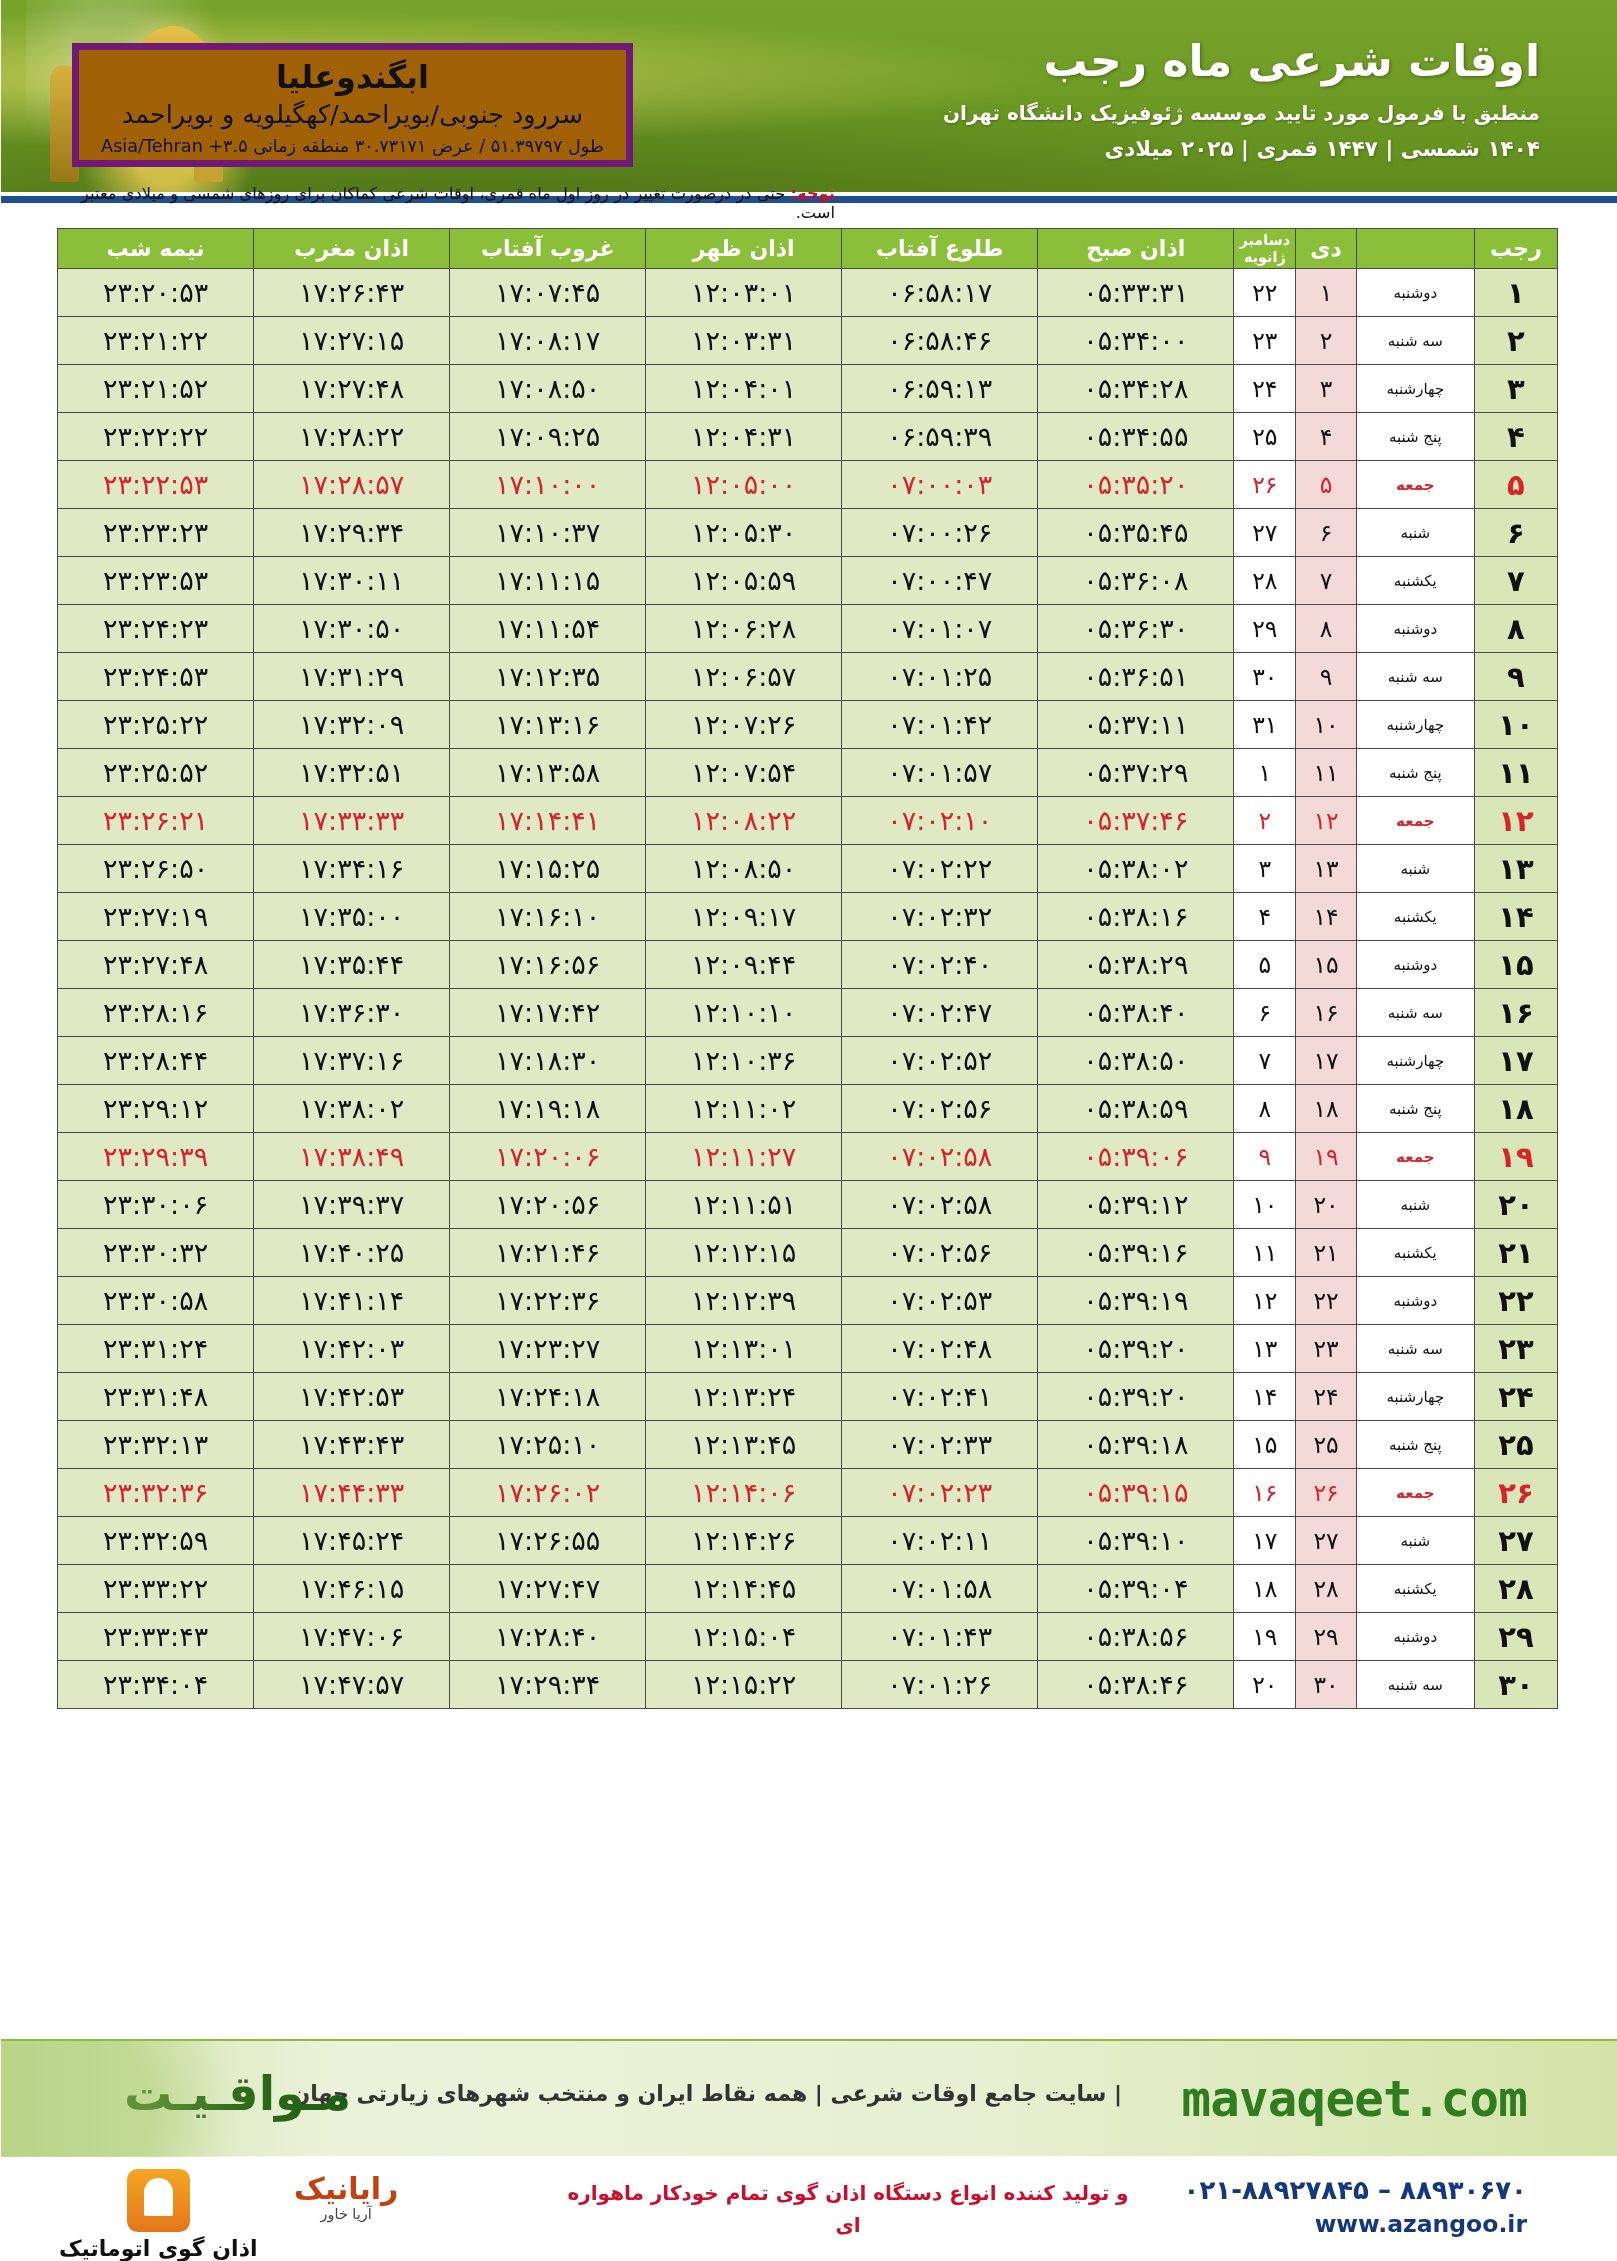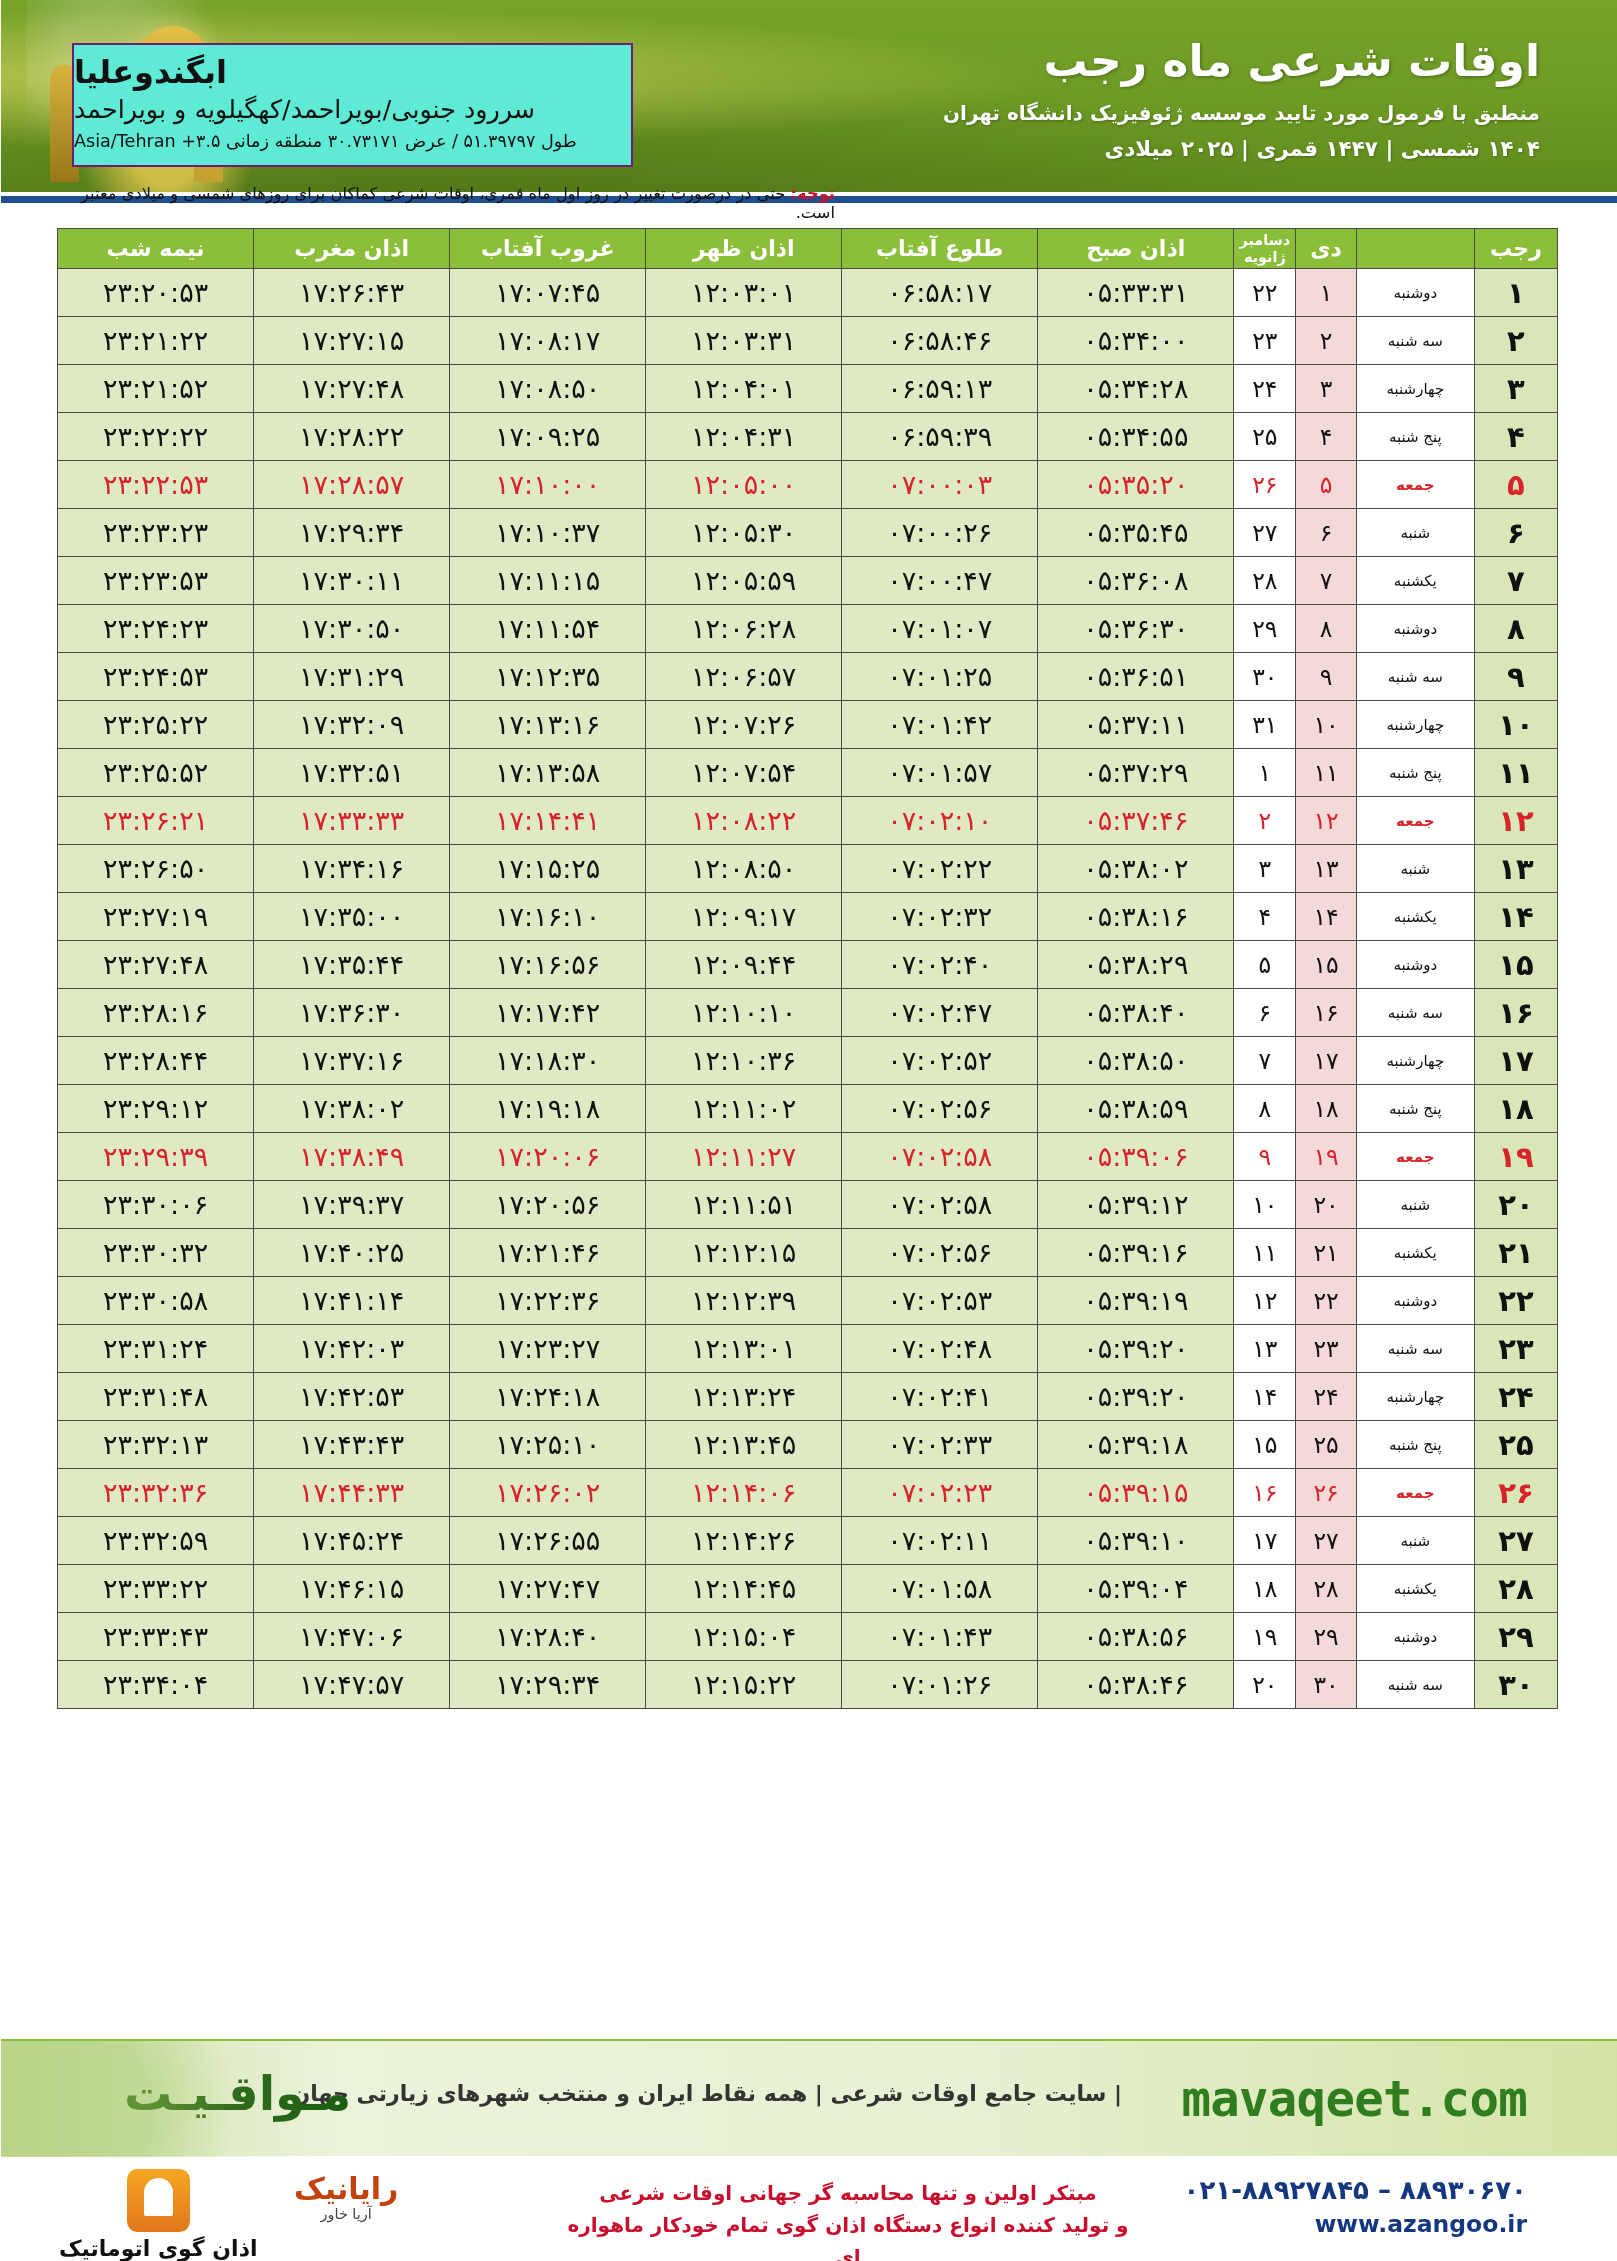--- a/index.html
+++ b/index.html
@@ -69,22 +69,22 @@
     text-shadow:0.7px 0.7px 2.6px rgba(0,0,0,.3);
   }
   .title-dates {
     font-size:21.5px; margin-top:10.4px; font-weight:bold;
     text-shadow:0.7px 0.7px 2.6px rgba(0,0,0,.3);
   }
 
   
   .loc-box{
     position:absolute; top:43px; right:985px; width:561px; height:124px;
-    background:#5eead4; border:2px solid #701a75;
-    text-align:left;
+    background:#a16207; border:7px solid #701a75;
+    text-align:center;
     padding-top:6.5px;
   }
   .loc-city{ font-size:32px; font-weight:bold; color:#111; line-height:1.25;}
   .loc-region{ font-size:25.4px; color:#111; margin-top:2.6px;}
   .loc-coords{ font-size:17.6px; color:#111; margin-top:6.5px;}
 
   .note{
     position:absolute; top:184px; right:783px; width:770px;
     font-size:16.3px; color:#111; text-align:right; direction:rtl;
   }
@@ -623,21 +623,20 @@
       <span>همه نقاط ایران و منتخب شهرهای زیارتی جهان</span>
     </div>
     <div class="mavaqeet-logo">مـواقـیـت</div>
   </div>
   <div class="footer-bottom">
     <div class="phone">
       <div class="phone-num">۰۲۱-۸۸۹۲۷۸۴۵ – ۸۸۹۳۰۶۷۰</div>
       <div class="phone-web">www.azangoo.ir</div>
     </div>
     <div class="foot-center">
-      <div>مبتکر اولین و تنها محاسبه گر جهانی اوقات شرعی</div>
       <div>و تولید کننده انواع دستگاه اذان گوی تمام خودکار ماهواره ای</div>
     </div>
     <div class="brand-rayanik">
       <div class="b1">رایانیک</div>
       <div class="b2">آریا خاور</div>
     </div>
     <div class="brand-azangoo">
       <div class="logo-mark"></div>
       <div class="b1">اذان گوی اتوماتیک</div>
 

